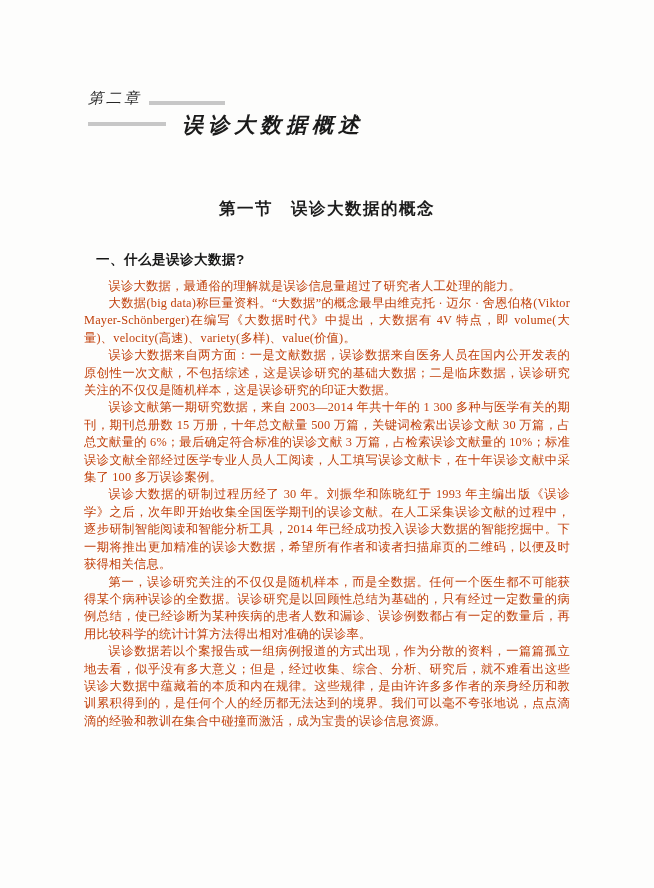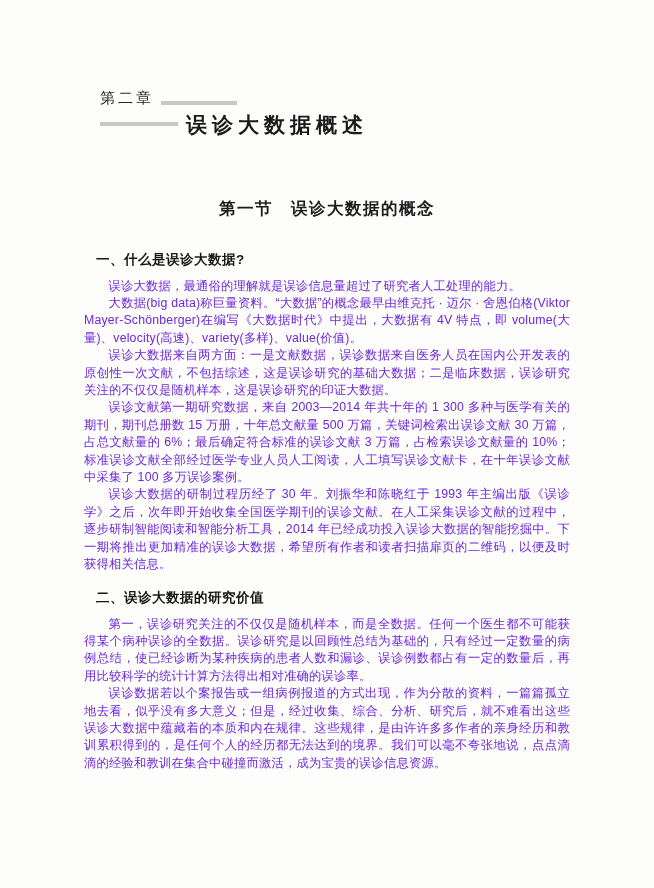--- a/index.html
+++ b/index.html
@@ -12,21 +12,21 @@
     width: 654px;
     height: 888px;
     margin: 0 auto;
     background: #fdfdfc;
     box-sizing: border-box;
     padding: 90px 84px 0 84px;
     color: #1b1b1b;
     overflow: hidden;
   }
   
-  .chapter-header { margin: 0 0 0 16px; }
+  .chapter-header { margin: 0 0 0 4px; font-style: italic; }
   .ch-row1 {
     display: flex;
     align-items: flex-end;
     gap: 7px;
   }
   .chapter-label {
     font-family: "Liberation Serif", "DejaVu Serif", serif;
     font-size: 15px;
     letter-spacing: 3px;
     color: #262626;
@@ -35,21 +35,21 @@
   }
   .hbar {
     display: inline-block;
     height: 4px;
     background: #c7c7c7;
   }
   .hbar.bar1 { width: 76px; margin-bottom: 2px; }
   .ch-row2 {
     display: flex;
     align-items: center;
-    gap: 8px;
+    gap: 16px;
     margin-top: 6px;
   }
   .hbar.bar2 { width: 78px; }
   .chapter-title {
     margin: 0;
     font-family: "Liberation Sans", "DejaVu Sans", sans-serif;
     font-size: 21px;
     font-weight: 600;
     letter-spacing: 5px;
     color: #1a1a1a;
@@ -73,27 +73,27 @@
     font-family: "Liberation Sans", "DejaVu Sans", sans-serif;
     font-weight: 700;
     font-size: 13.5px;
     letter-spacing: 0.5px;
     color: #161616;
   }
   .sub-heading.second { margin-top: 15px; }
   
   .body-para {
     margin: 0;
-    font-family: Liberation Sans, sans-serif;
+    font-family: Liberation Serif, serif;
     font-size: 12.3px;
     line-height: 17.4px;
     text-align: justify;
     text-indent: 2em;
     letter-spacing: 0.2px;
-    color: #6d28d9;
+    color: #c2410c;
     word-break: break-all;
   }
 </style>
 </head>
 <body>
 
 <div class="paper">
 
   <header class="chapter-header">
     <div class="ch-row1">
@@ -111,18 +111,17 @@
   <section>
     <h3 class="sub-heading">一、什么是误诊大数据?</h3>
     <p class="body-para">误诊大数据，最通俗的理解就是误诊信息量超过了研究者人工处理的能力。</p>
     <p class="body-para">大数据(big data)称巨量资料。“大数据”的概念最早由维克托 · 迈尔 · 舍恩伯格(Viktor Mayer-Schönberger)在编写《大数据时代》中提出，大数据有 4V 特点，即 volume(大量)、velocity(高速)、variety(多样)、value(价值)。</p>
     <p class="body-para">误诊大数据来自两方面：一是文献数据，误诊数据来自医务人员在国内公开发表的原创性一次文献，不包括综述，这是误诊研究的基础大数据；二是临床数据，误诊研究关注的不仅仅是随机样本，这是误诊研究的印证大数据。</p>
     <p class="body-para">误诊文献第一期研究数据，来自 2003—2014 年共十年的 1 300 多种与医学有关的期刊，期刊总册数 15 万册，十年总文献量 500 万篇，关键词检索出误诊文献 30 万篇，占总文献量的 6%；最后确定符合标准的误诊文献 3 万篇，占检索误诊文献量的 10%；标准误诊文献全部经过医学专业人员人工阅读，人工填写误诊文献卡，在十年误诊文献中采集了 100 多万误诊案例。</p>
     <p class="body-para">误诊大数据的研制过程历经了 30 年。刘振华和陈晓红于 1993 年主编出版《误诊学》之后，次年即开始收集全国医学期刊的误诊文献。在人工采集误诊文献的过程中，逐步研制智能阅读和智能分析工具，2014 年已经成功投入误诊大数据的智能挖掘中。下一期将推出更加精准的误诊大数据，希望所有作者和读者扫描扉页的二维码，以便及时获得相关信息。</p>
   </section>
 
   <section>
-    <h3 class="sub-heading second">二、误诊大数据的研究价值</h3>
     <p class="body-para">第一，误诊研究关注的不仅仅是随机样本，而是全数据。任何一个医生都不可能获得某个病种误诊的全数据。误诊研究是以回顾性总结为基础的，只有经过一定数量的病例总结，使已经诊断为某种疾病的患者人数和漏诊、误诊例数都占有一定的数量后，再用比较科学的统计计算方法得出相对准确的误诊率。</p>
     <p class="body-para">误诊数据若以个案报告或一组病例报道的方式出现，作为分散的资料，一篇篇孤立地去看，似乎没有多大意义；但是，经过收集、综合、分析、研究后，就不难看出这些误诊大数据中蕴藏着的本质和内在规律。这些规律，是由许许多多作者的亲身经历和教训累积得到的，是任何个人的经历都无法达到的境界。我们可以毫不夸张地说，点点滴滴的经验和教训在集合中碰撞而激活，成为宝贵的误诊信息资源。</p>
   </section>
 
 </div>
 
 </body></html>

